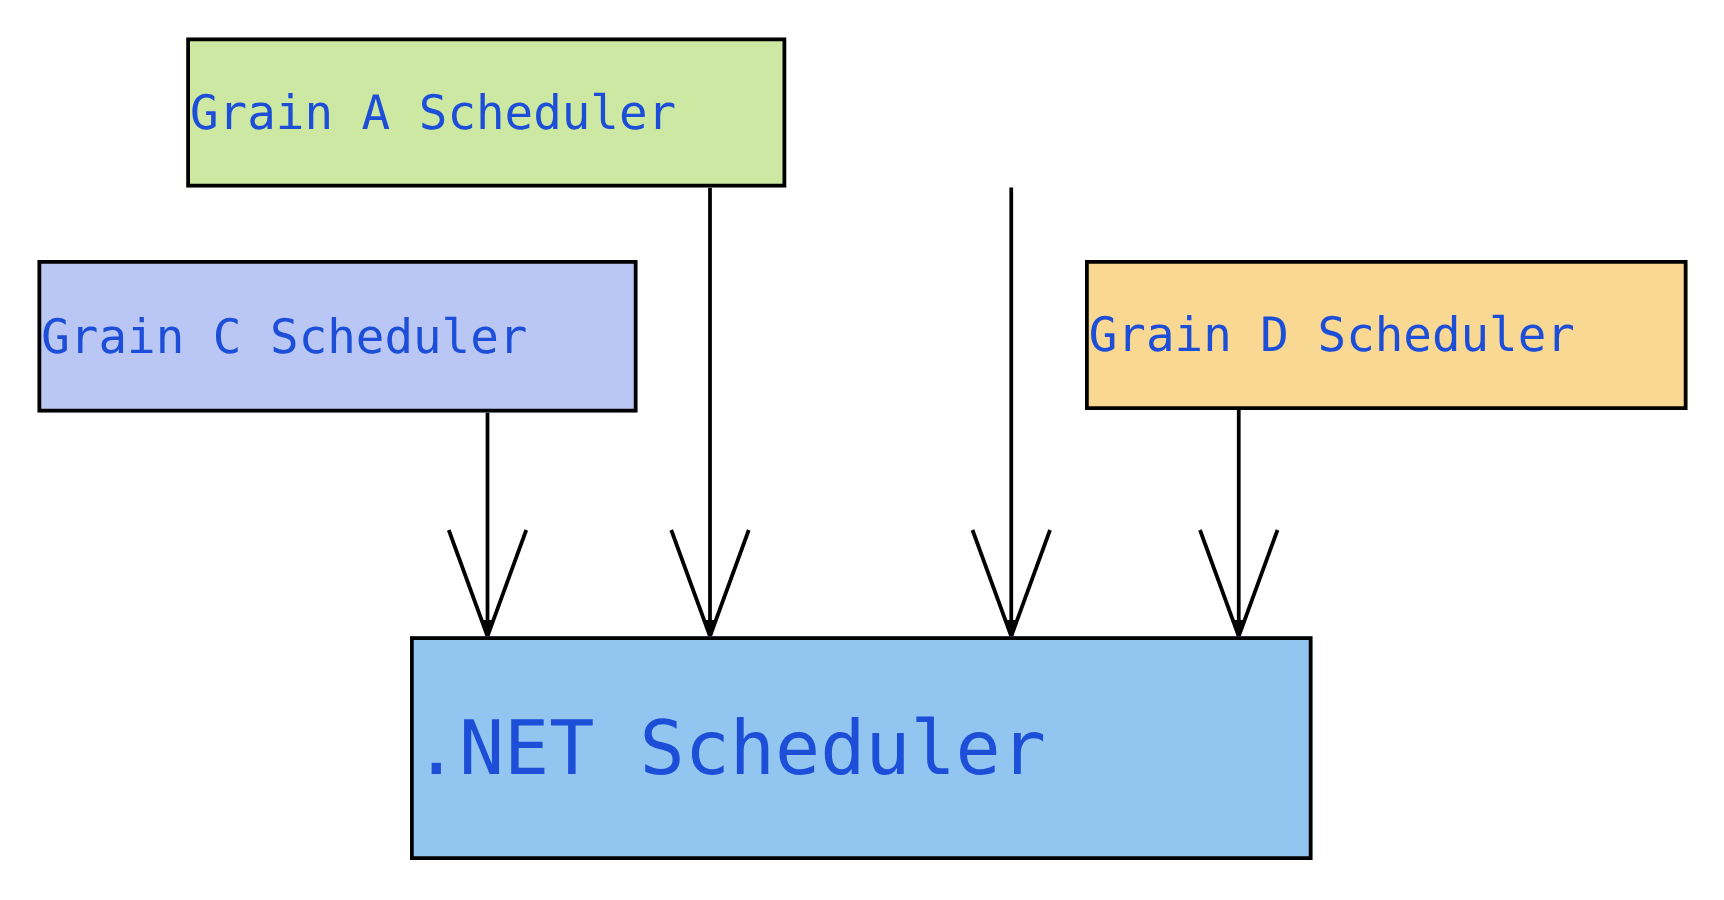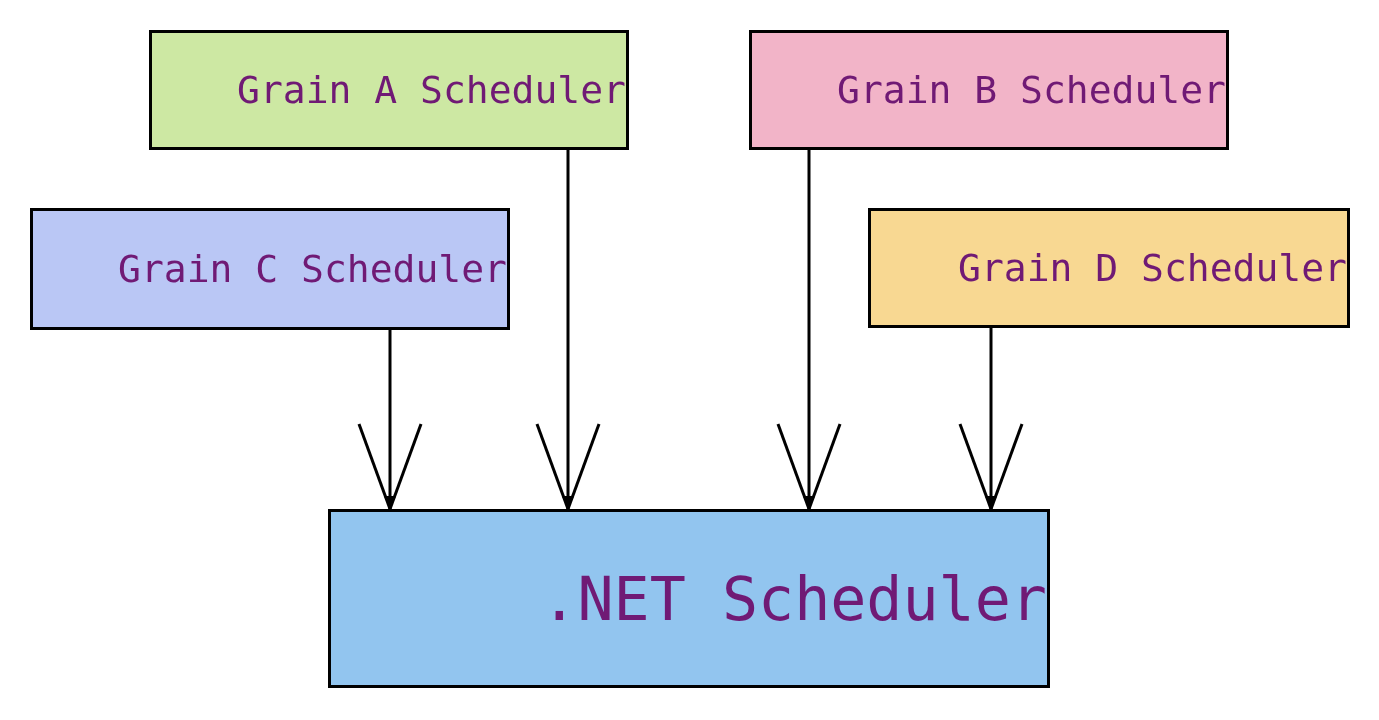--- a/index.html
+++ b/index.html
@@ -21,22 +21,22 @@
     top: 0;
     width: 1379px;
     height: 720px;
   }
   .node {
     position: absolute;
     box-sizing: border-box;
     border: 3px solid #000000;
     display: flex;
     align-items: center;
-    justify-content: flex-end;
-    color: #701a75;
+    justify-content: flex-start;
+    color: #1d4ed8;
     white-space: nowrap;
   }
 </style>
 </head>
 <body>
 
 <div class="canvas">
   <svg class="arrow-layer" id="arrow-layer" viewBox="0 0 1379 720" xmlns="http://www.w3.org/2000/svg">
       <line x1="390" y1="330" x2="390" y2="509" stroke="#000000" stroke-width="3"></line>
       <line x1="359" y1="424" x2="390" y2="509" stroke="#000000" stroke-width="3"></line>
@@ -52,23 +52,20 @@
       <polygon points="803,496 815,496 809,509" fill="#000000"></polygon>
       <line x1="991" y1="328" x2="991" y2="509" stroke="#000000" stroke-width="3"></line>
       <line x1="960" y1="424" x2="991" y2="509" stroke="#000000" stroke-width="3"></line>
       <line x1="1022" y1="424" x2="991" y2="509" stroke="#000000" stroke-width="3"></line>
       <polygon points="985,496 997,496 991,509" fill="#000000"></polygon>
     </svg>
 
   <div class="node" style="left: 149px; top: 30px; width: 480px; height: 120px; background: rgb(205, 232, 163); font-size: 38px;">
     <span>Grain A Scheduler</span>
   </div>
-  <div class="node" style="left: 749px; top: 30px; width: 480px; height: 120px; background: rgb(242, 180, 200); font-size: 38px;">
-    <span>Grain B Scheduler</span>
-  </div>
   <div class="node" style="left: 30px; top: 208px; width: 480px; height: 122px; background: rgb(186, 199, 245); font-size: 38px;">
     <span>Grain C Scheduler</span>
   </div>
   <div class="node" style="left: 868px; top: 208px; width: 482px; height: 120px; background: rgb(248, 216, 146); font-size: 38px;">
     <span>Grain D Scheduler</span>
   </div>
   <div class="node" style="left: 328px; top: 509px; width: 722px; height: 179px; background: rgb(146, 197, 239); font-size: 60px;">
     <span>.NET Scheduler</span>
   </div>
 </div>

